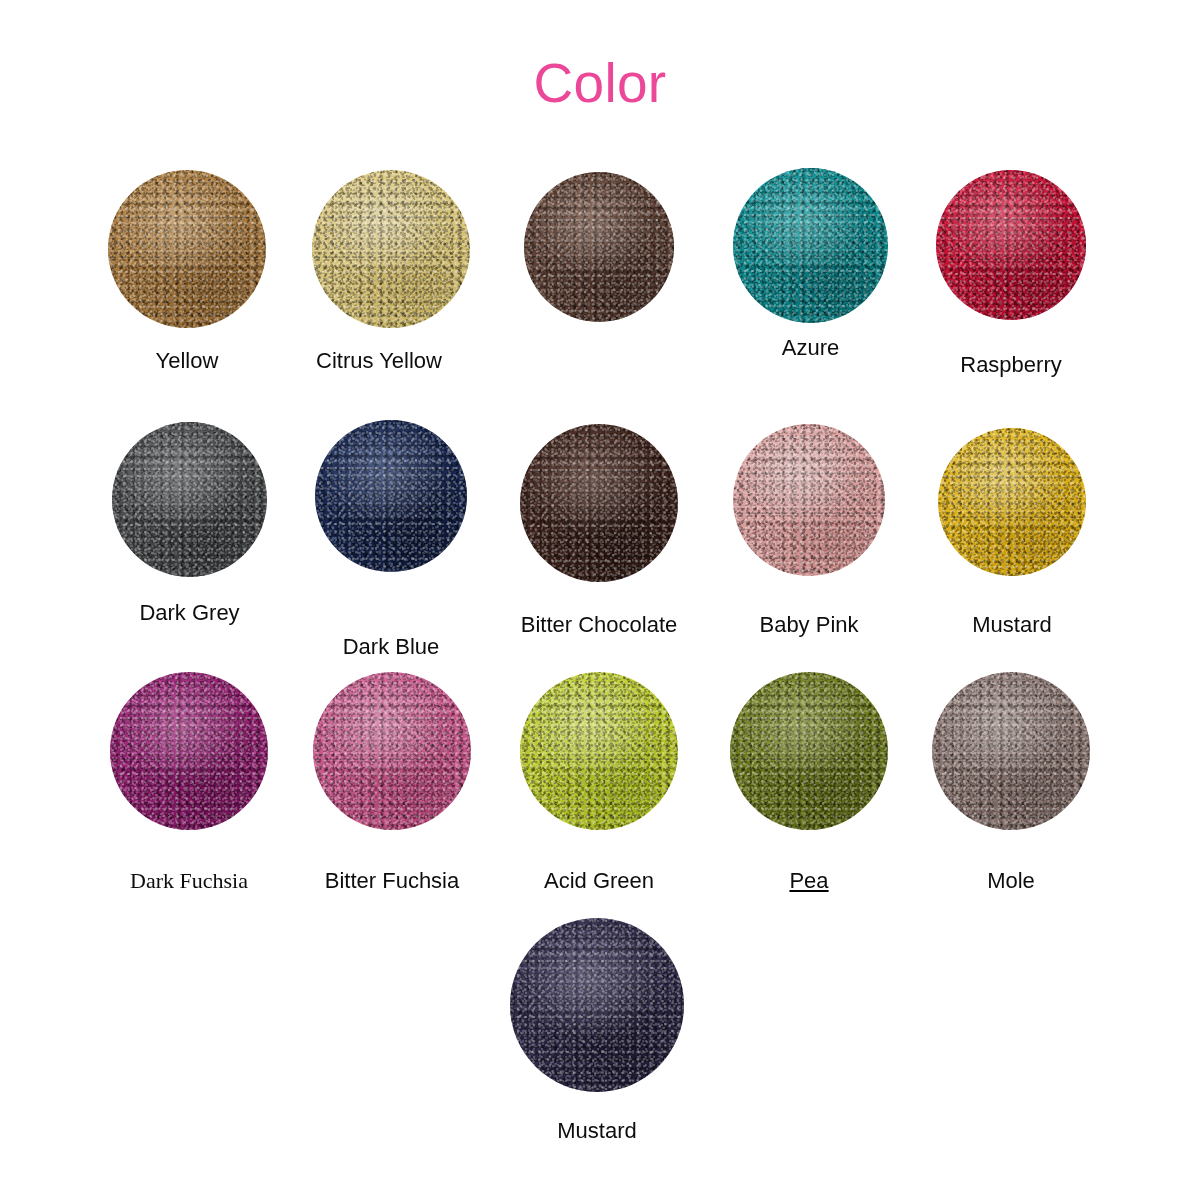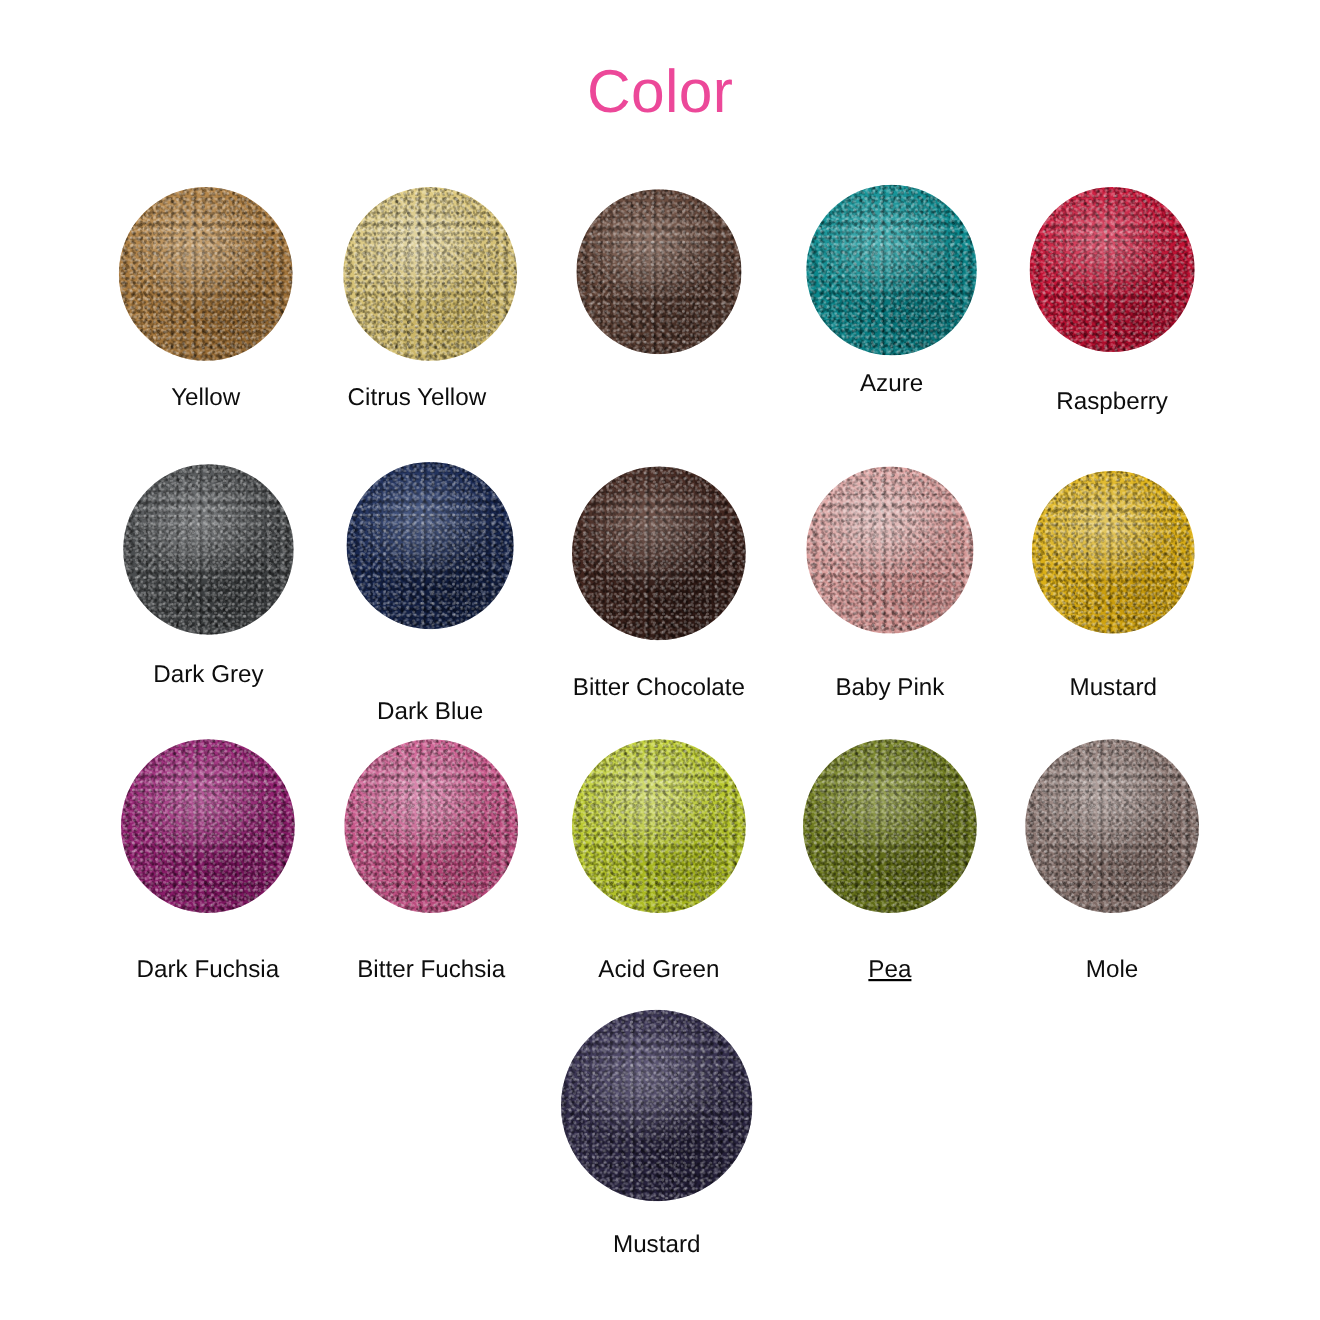--- a/index.html
+++ b/index.html
@@ -214,21 +214,21 @@
         </div>
       </div>
       <div class="swatch-cell" style="left: 878px; top: 612px; width: 268px;">
         <span class="swatch-label">Mustard</span>
       </div>
       <div class="swatch-cell" style="left: 110px; top: 672px; width: 158px;">
         <div class="swatch-disc" style="width: 158px; height: 158px; background-color: rgb(166, 36, 127); background-image: radial-gradient(62% 52% at 40% 30%, rgb(194, 69, 155) 0%, rgba(0, 0, 0, 0) 70%), radial-gradient(78% 70% at 66% 78%, rgb(129, 19, 99) 0%, rgba(0, 0, 0, 0) 75%);">
           <div class="disc-sheen"></div>
         </div>
       </div>
-      <div class="swatch-cell" style="left: 50px; top: 868px; width: 278px;">
+      <div class="swatch-cell" style="left: 50px; top: 868px; width: 278px; font-family: Liberation Serif, serif;">
         <span class="swatch-label">Dark Fuchsia</span>
       </div>
       <div class="swatch-cell" style="left: 313px; top: 672px; width: 158px;">
         <div class="swatch-disc" style="width: 158px; height: 158px; background-color: rgb(228, 100, 158); background-image: radial-gradient(62% 52% at 40% 30%, rgb(241, 137, 186) 0%, rgba(0, 0, 0, 0) 70%), radial-gradient(78% 70% at 66% 78%, rgb(197, 72, 128) 0%, rgba(0, 0, 0, 0) 75%);">
           <div class="disc-sheen"></div>
         </div>
       </div>
       <div class="swatch-cell" style="left: 253px; top: 868px; width: 278px;">
         <span class="swatch-label">Bitter Fuchsia</span>
       </div>

